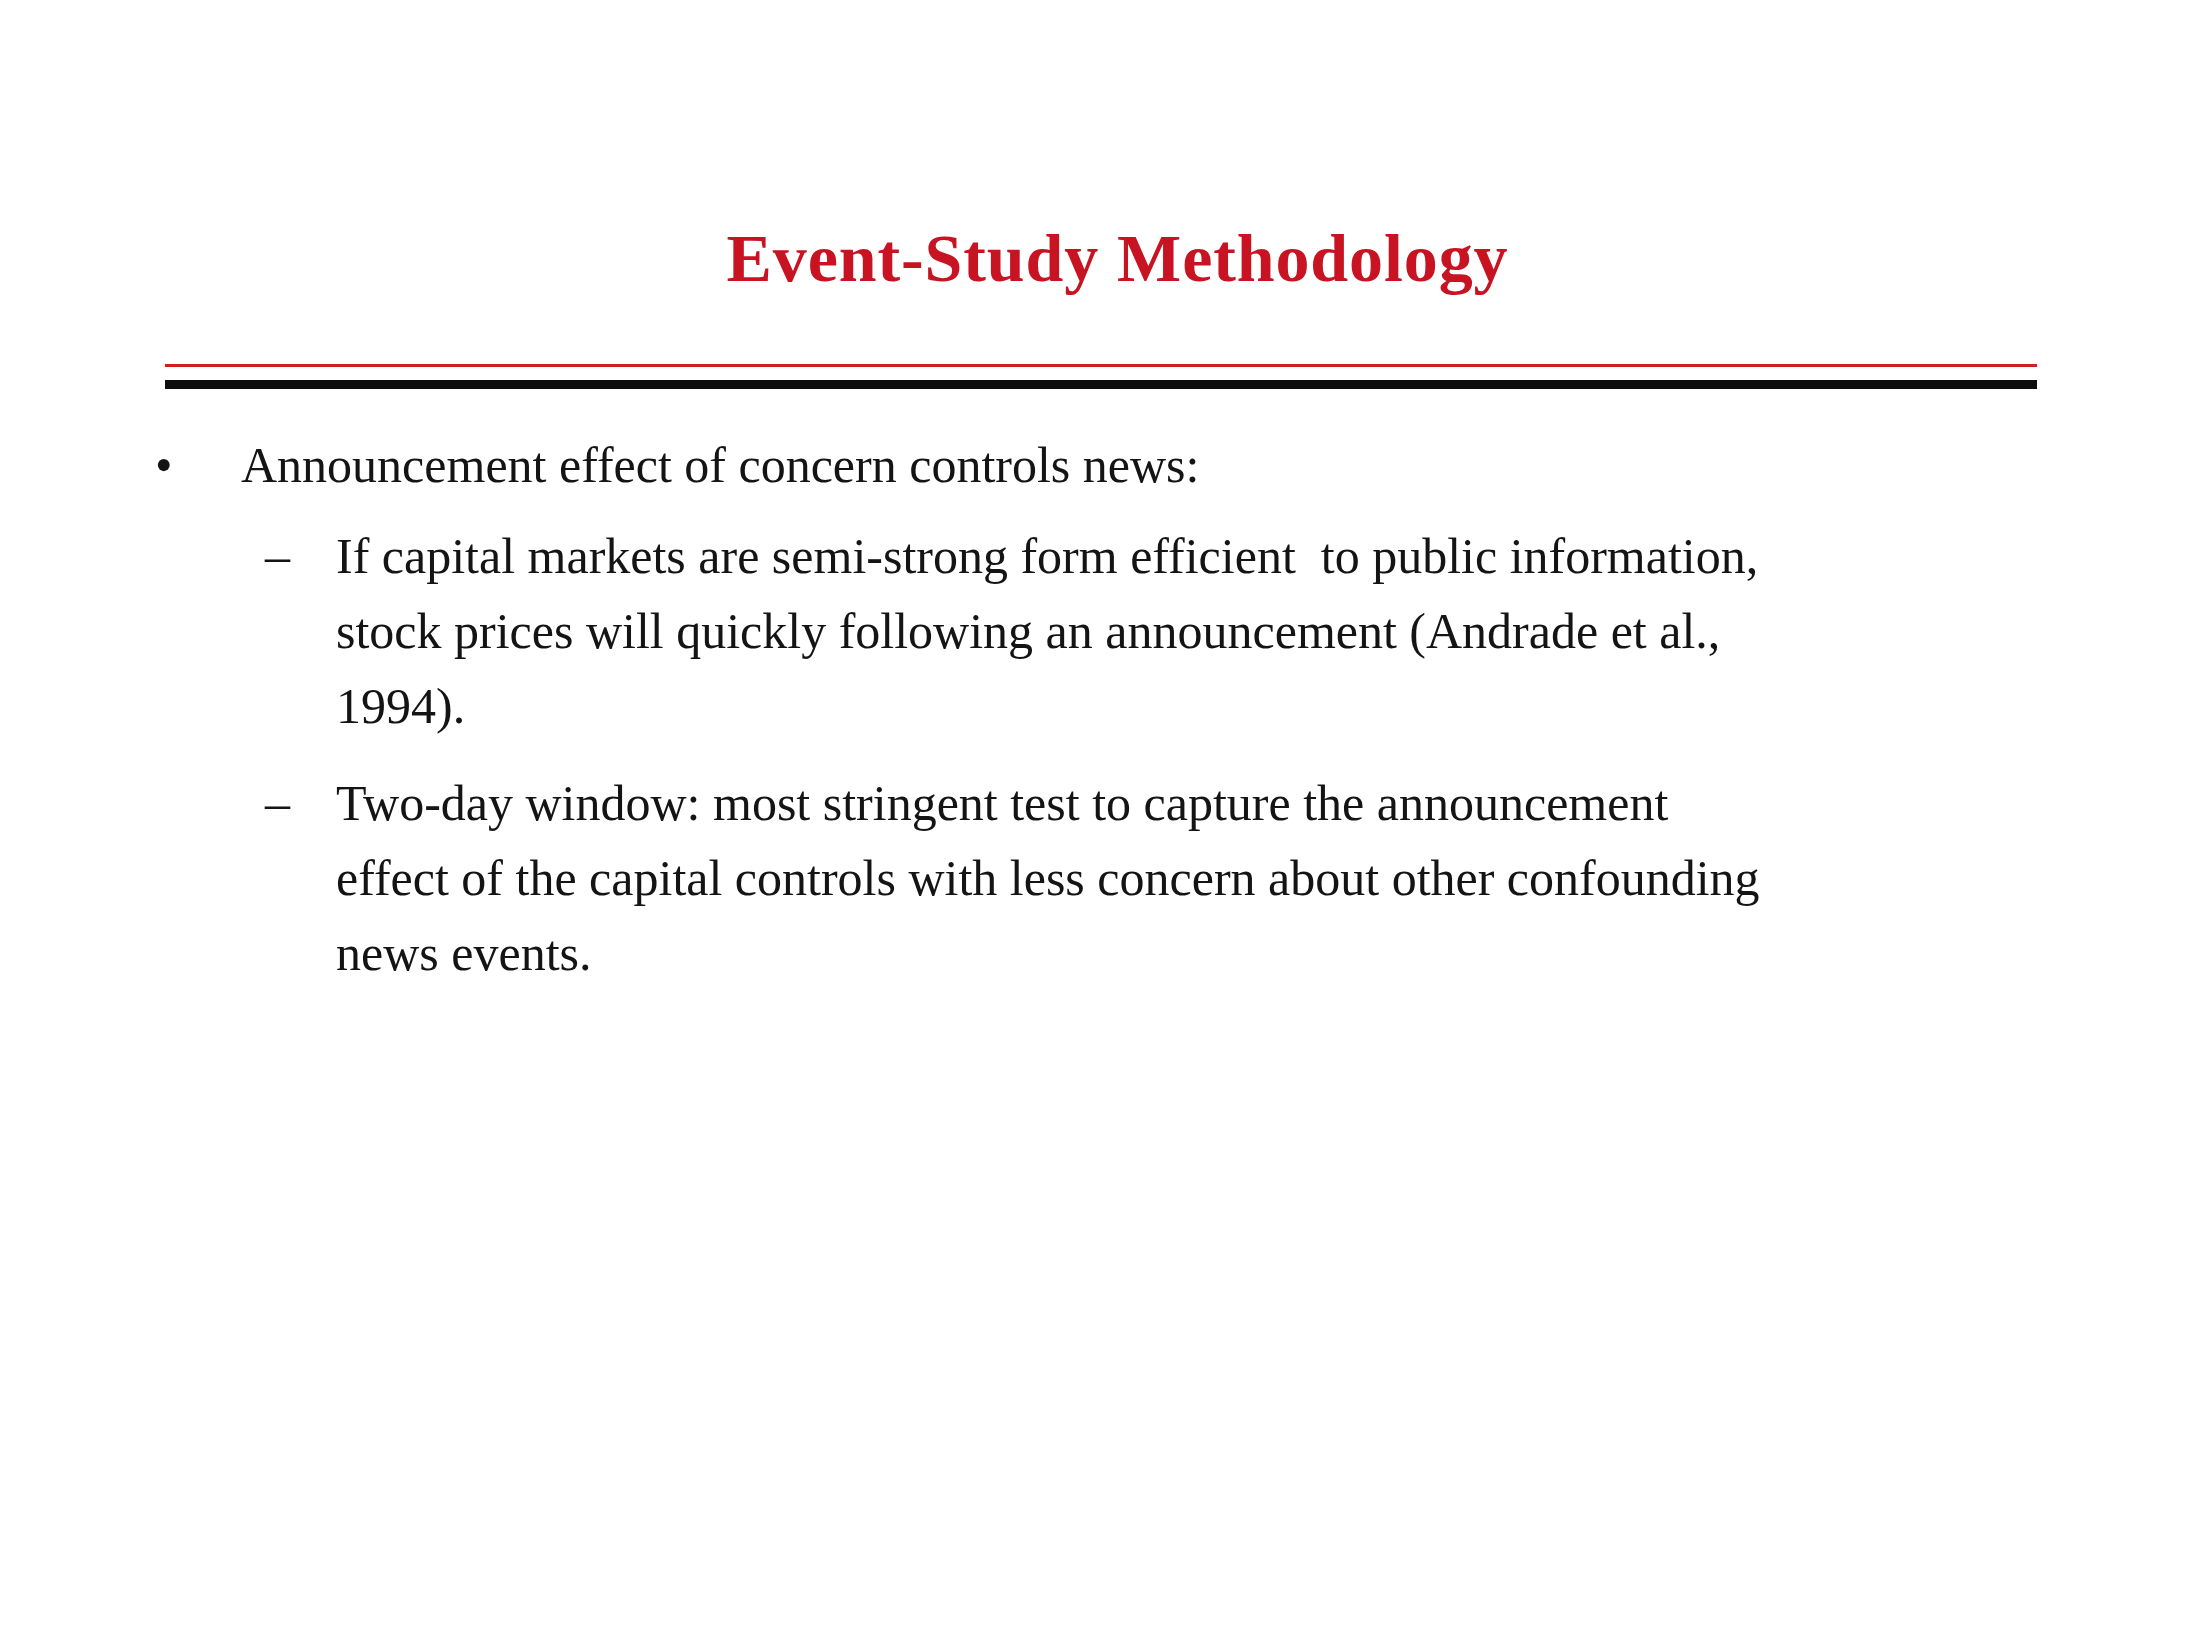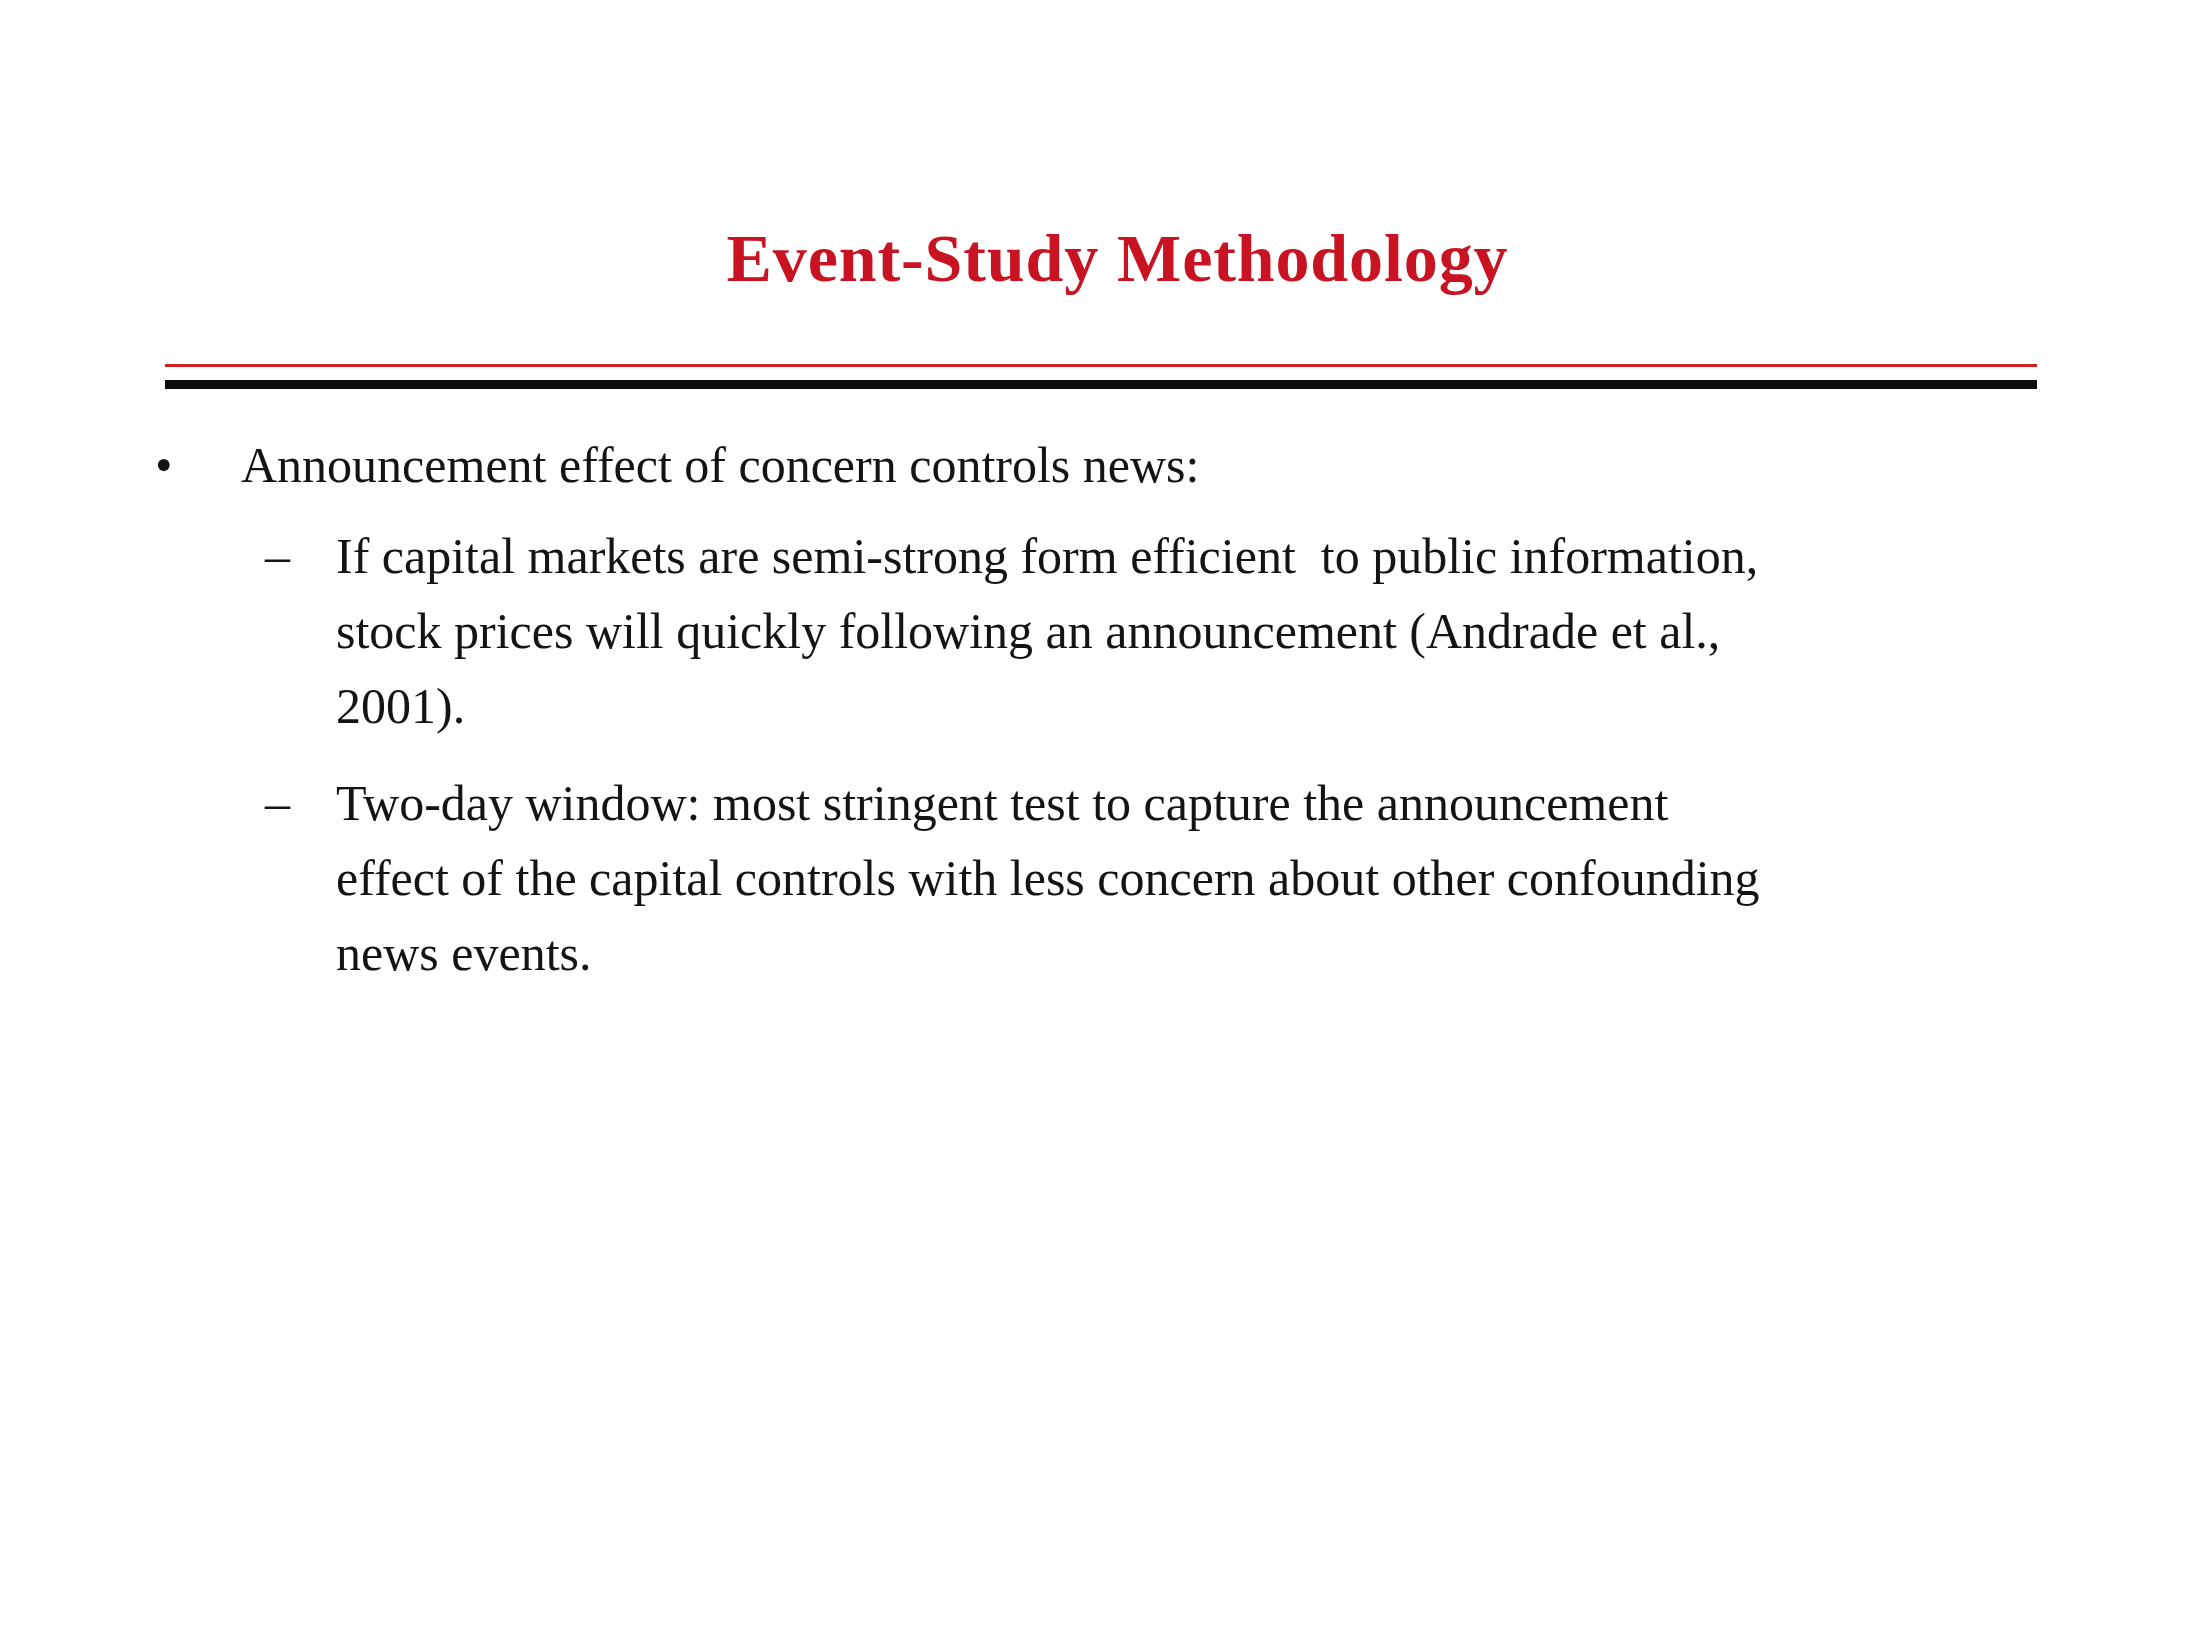--- a/index.html
+++ b/index.html
@@ -94,21 +94,21 @@
 
     <div class="bullet-row">
       <span class="bullet-marker">•</span>
       <div class="bullet-text">Announcement effect of concern controls news:</div>
     </div>
 
     <div class="sub-row">
       <span class="sub-marker">–</span>
       <div class="sub-text">If capital markets are semi-strong form efficient  to public information,
 stock prices will quickly following an announcement (Andrade et al.,
-2001).</div>
+1994).</div>
     </div>
 
     <div class="sub-row">
       <span class="sub-marker">–</span>
       <div class="sub-text">Two-day window: most stringent test to capture the announcement
 effect of the capital controls with less concern about other confounding
 news events.</div>
     </div>
 
   </div>

